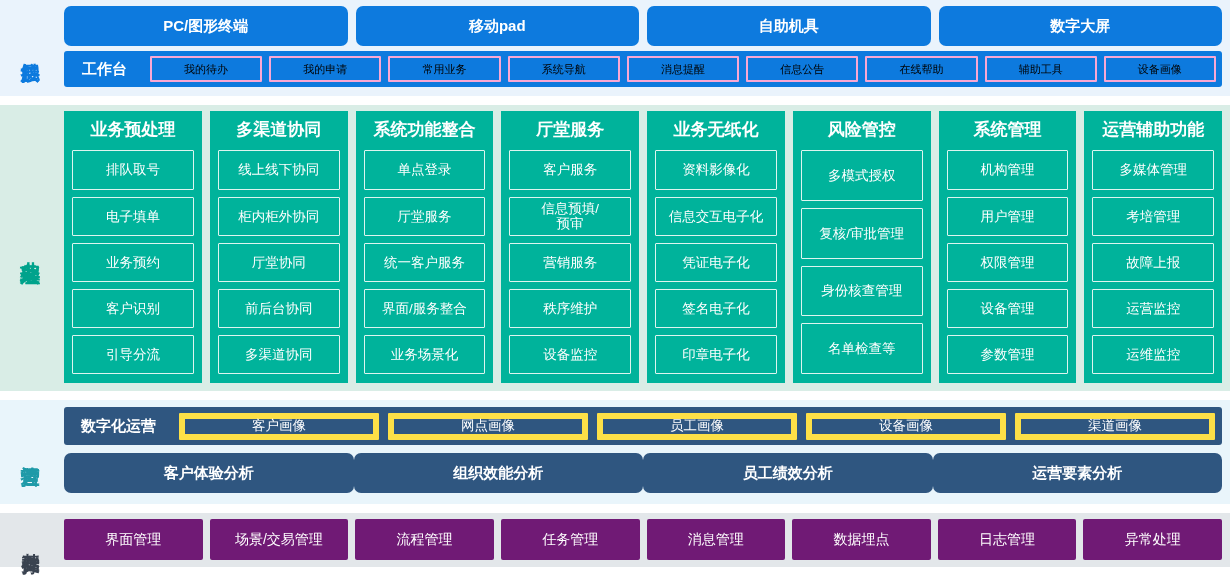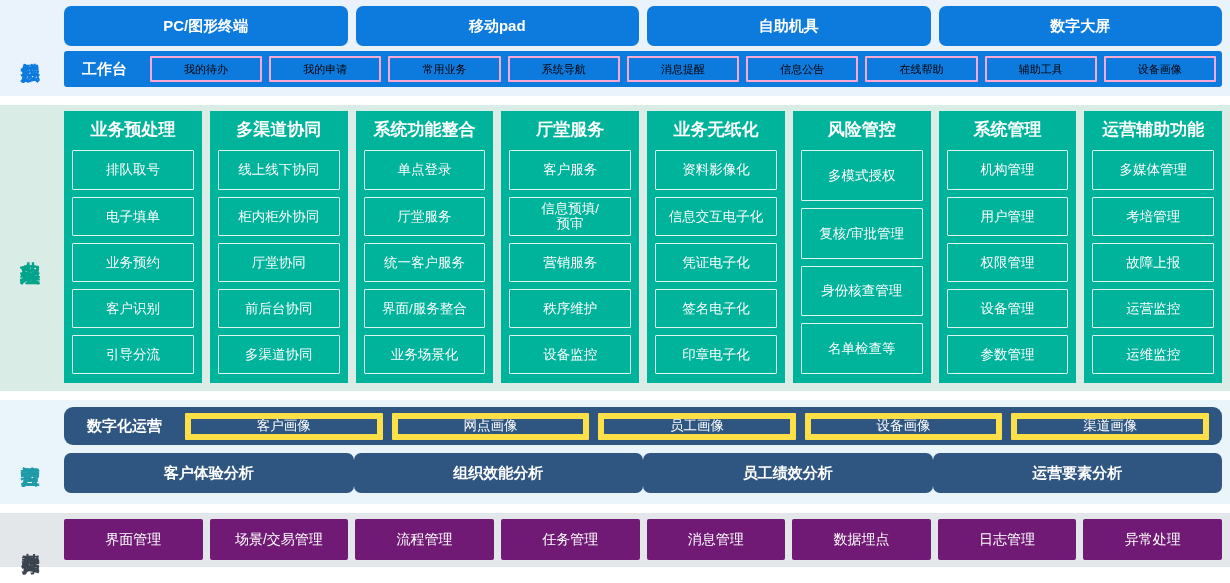--- a/index.html
+++ b/index.html
@@ -71,22 +71,22 @@
     display: flex; align-items: center; justify-content: center;
     text-align: center; font-size: 13.5px; line-height: 1.12;
     white-space: pre-line; border-radius: 1px;
   }
 
   
   #ops-band { background: #e9f5fb; height: 104px; }
   #ops-band .band-label { color: #1f9aa8; background: #e9f5fb; }
   #ops-body { padding: 7px 8px 8px 4px; gap: 8px; }
   .ops-portrait-bar {
-    background: #2f5680; border-radius: 9px; height: 38px;
-    display: flex; align-items: center; padding: 0 13px; gap: 9px;
+    background: #2f5680; border-radius: 3px; height: 38px;
+    display: flex; align-items: center; padding: 0 7px; gap: 9px;
   }
   .ops-portrait-title {
     color: #fff; font-size: 15px; font-weight: bold;
     padding: 0 14px 0 10px; white-space: nowrap;
   }
   .ops-portrait-item {
     flex: 1 1 0; height: 27px;
     border: 6px solid #fde047; color: #fff;
     display: flex; align-items: center; justify-content: center;
     font-size: 13.5px; white-space: nowrap; border-radius: 1px;

